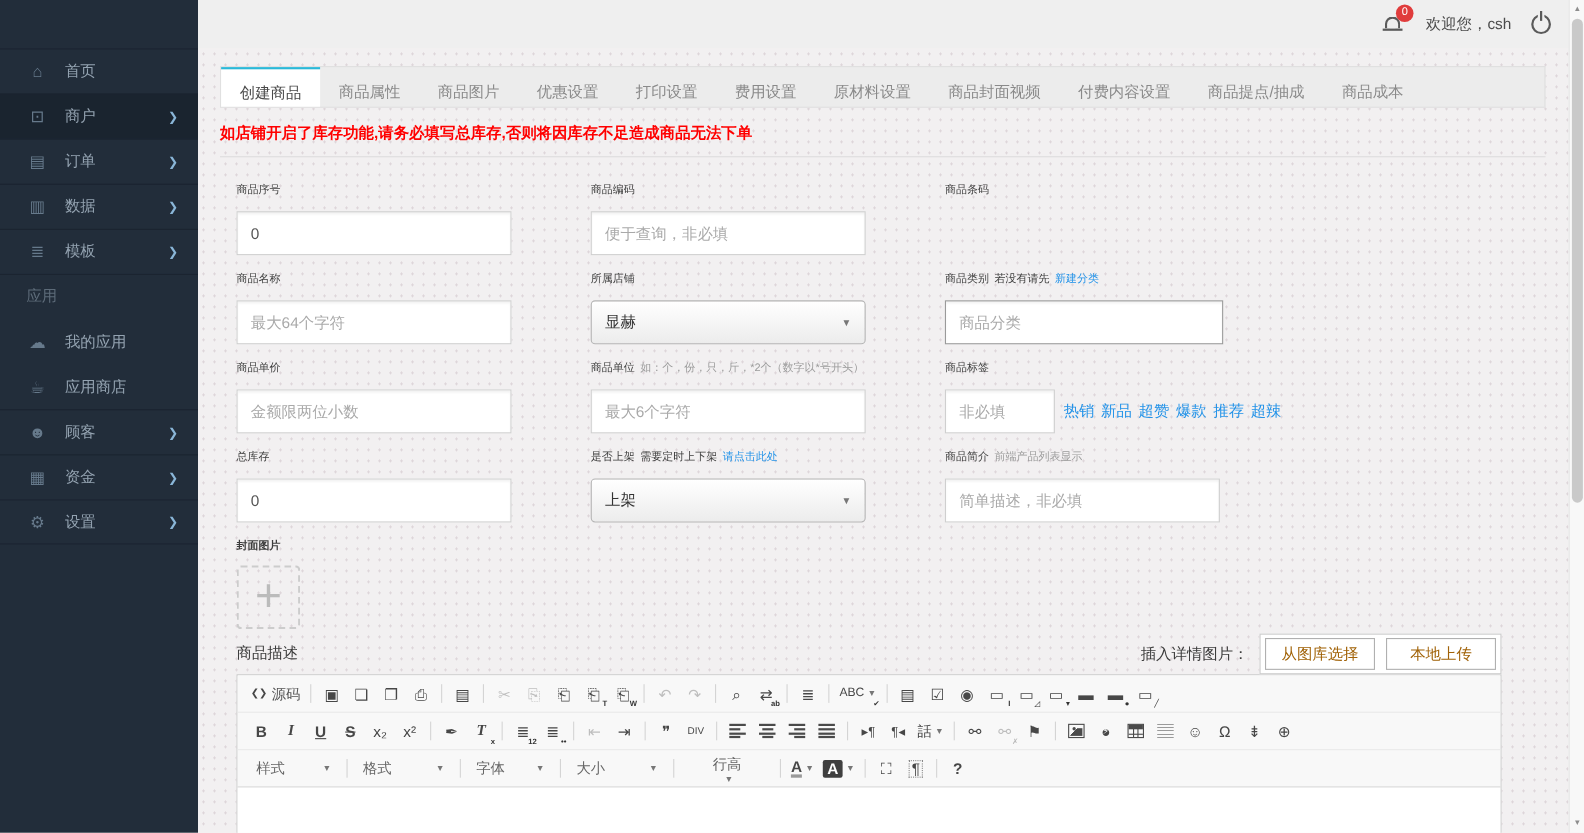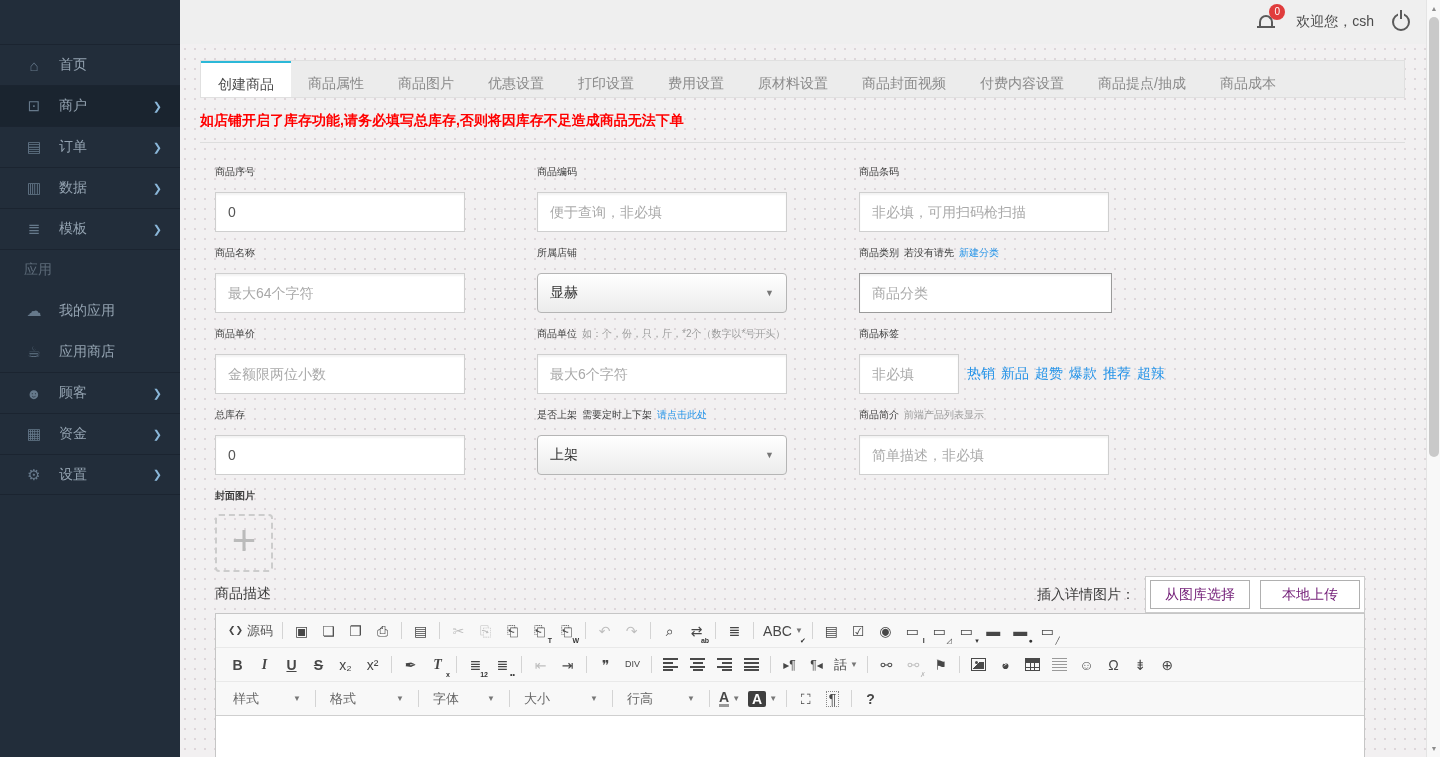--- a/index.html
+++ b/index.html
@@ -53,21 +53,21 @@
   .tagrow{display:flex;align-items:center;gap:8px;}
   .taglinks{display:flex;gap:6px;font-size:14px;}
   .cover-box{width:58px;height:58px;border:2px dashed #ccc;border-radius:4px;display:flex;align-items:center;justify-content:center;cursor:pointer;margin-bottom:4px;}
   .cover-box .plus{font-size:42px;font-weight:200;color:#bbb;line-height:1;margin-top:-4px;}
   
   .descrow{display:flex;align-items:flex-end;margin:0 61px 0 35px;}
   .desc-label{font-size:14px;color:#3c3c3c;flex:1;padding-bottom:10px;}
   .insert{display:flex;align-items:center;gap:10px;}
   .insert-label{font-size:14px;color:#3c3c3c;}
   .insert-box{border:1px solid #ccc;background:#fff;display:flex;gap:10px;padding:3px 4px;}
-  .ibtn{width:100px;height:29px;border:1px solid #b0b0b0;background:#fff;font-size:14px;color:#701a75;cursor:pointer;}
+  .ibtn{width:100px;height:29px;border:1px solid #b0b0b0;background:#fff;font-size:14px;color:#a16207;cursor:pointer;}
   
   .editor{margin:0 61px 0 35px;border:1px solid #c6c6c6;background:#fff;}
   .toolbar{background:#f8f8f8;border-bottom:1px solid #cfcfcf;}
   .tb-row{display:flex;align-items:center;flex-wrap:nowrap;padding:4px 8px;border-bottom:1px solid #e9e9e9;}
   .tb-row:last-child{border-bottom:none;}
   .tb-sep{width:1px;height:17px;background:#d4d4d4;margin:0 5px;flex:none;}
   .tb-btn{position:relative;display:inline-flex;align-items:center;justify-content:center;min-width:25px;height:25px;margin:0 1px;padding:0 3px;border-radius:2px;color:#474747;font-size:14px;cursor:pointer;flex:none;}
   .tb-btn.disabled{opacity:.32;}
   .g{line-height:1;}
   .c-bold{font-weight:700;}
@@ -197,21 +197,20 @@
       <div class="fcol">
         <div class="flabel">
             <span>商品编码</span>
           </div>
         <input class="tin" placeholder="便于查询，非必填" style="">
       </div>
       <div class="fcol wide">
         <div class="flabel">
             <span>商品条码</span>
           </div>
-        <input class="tin" placeholder="非必填，可用扫码枪扫描" style="">
       </div>
     </div>
 
     <div class="frow">
       <div class="fcol">
         <div class="flabel">
             <span>商品名称</span>
           </div>
         <input class="tin" placeholder="最大64个字符" style="">
       </div>
@@ -368,21 +367,21 @@
           <span class="tb-btn">
             <span class="g">⇄</span>
             <span class="cr">ab</span>
           </span>
           <span class="tb-sep"></span>
           <span class="tb-btn">
             <span class="g">≣</span>
           </span>
           <span class="tb-sep"></span>
           <span class="tb-btn">
-            <span class="g" style="font-size: 14px;">ABC</span>
+            <span class="g" style="font-size: 11px;">ABC</span>
             <span class="cr">✔</span>
             <span class="crt">▼</span>
           </span>
           <span class="tb-sep"></span>
           <span class="tb-btn">
             <span class="g">▤</span>
           </span>
           <span class="tb-btn">
             <span class="g">☑</span>
           </span>
@@ -539,21 +538,21 @@
           <span class="tb-dd" style="width: 76px;">
             <span>字体</span>
             <span class="crt">▼</span>
           </span>
           <span class="tb-sep"></span>
           <span class="tb-dd" style="width: 88px;">
             <span>大小</span>
             <span class="crt">▼</span>
           </span>
           <span class="tb-sep"></span>
-          <span class="tb-dd" style="width: 82px;">
+          <span class="tb-dd" style="width: 82px; flex-direction: column;">
             <span>行高</span>
             <span class="crt">▼</span>
           </span>
           <span class="tb-sep"></span>
           <span class="tb-btn">
             <span class="g c-tcolor">A</span>
             <span class="crt">▼</span>
           </span>
           <span class="tb-btn">
             <span class="g c-bgcolor">A</span>

